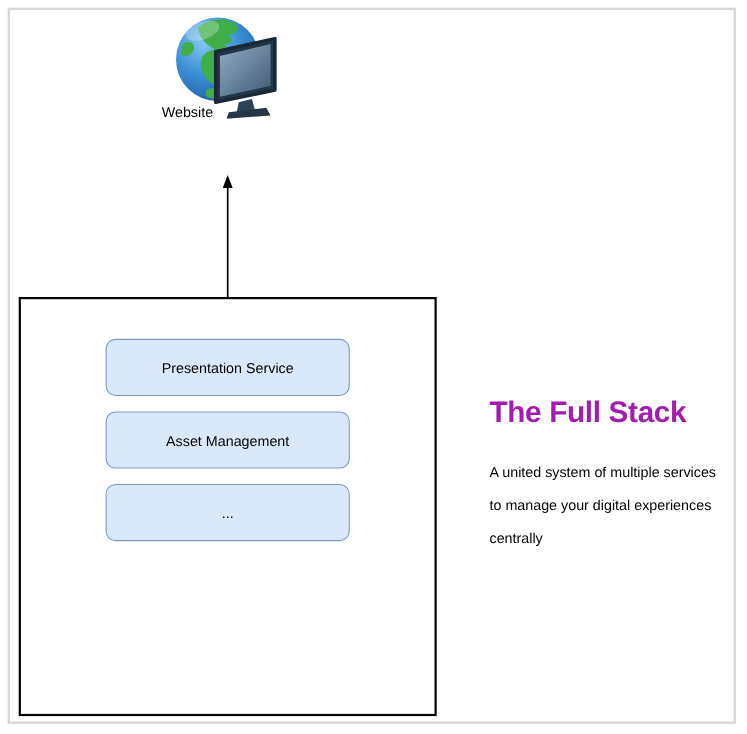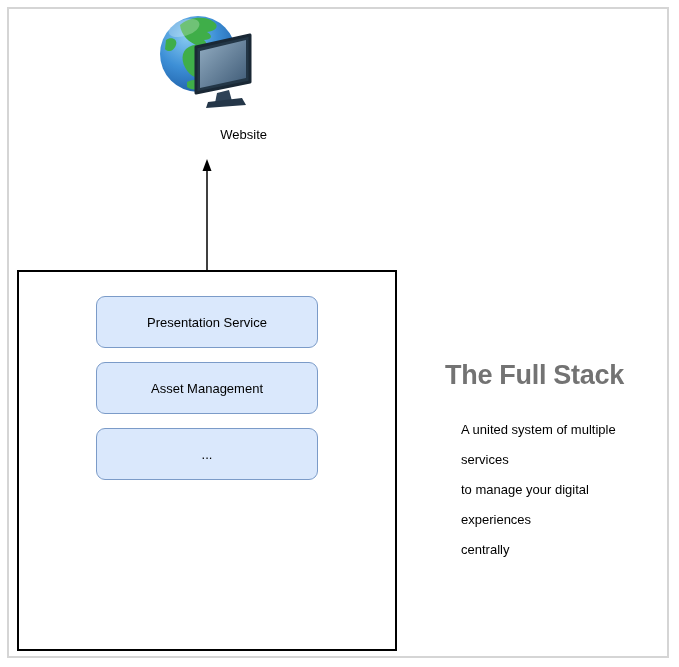--- a/index.html
+++ b/index.html
@@ -28,23 +28,23 @@
   .website-icon {
     position: absolute;
     left: 158px;
     top: 12px;
     width: 100px;
     height: 100px;
   }
   .website-label {
     position: absolute;
     left: 147px;
-    top: 127px;
+    top: 94px;
     width: 120px;
-    text-align: right;
+    text-align: left;
     font-size: 13px;
     color: #000000;
   }
   .arrow-svg {
     position: absolute;
     left: 199px;
     top: 158px;
     width: 16px;
     height: 114px;
   }
@@ -53,21 +53,21 @@
     left: 17px;
     top: 270px;
     width: 380px;
     height: 381px;
     border: 2px solid #000000;
     box-sizing: border-box;
     background: #ffffff;
     display: flex;
     flex-direction: column;
     align-items: center;
-    padding-top: 24px;
+    padding-top: 36px;
     gap: 14px;
   }
   .service-box {
     width: 222px;
     height: 52px;
     box-sizing: border-box;
     background: #dae8fc;
     border: 1px solid #7b9bc8;
     border-radius: 9px;
     display: flex;
@@ -80,25 +80,25 @@
   .caption {
     position: absolute;
     left: 445px;
     top: 360px;
     width: 215px;
   }
   .caption-title {
     margin: 0;
     font-size: 27px;
     font-weight: bold;
-    color: #737373;
+    color: #a21caf;
     letter-spacing: -0.3px;
   }
   .caption-description {
-    margin: 24px 0 0 16px;
+    margin: 24px 0 0 0;
     font-size: 13px;
     line-height: 30px;
     color: #000000;
     white-space: pre-line;
   }
 </style>
 </head>
 <body>
 
 <div class="canvas">

